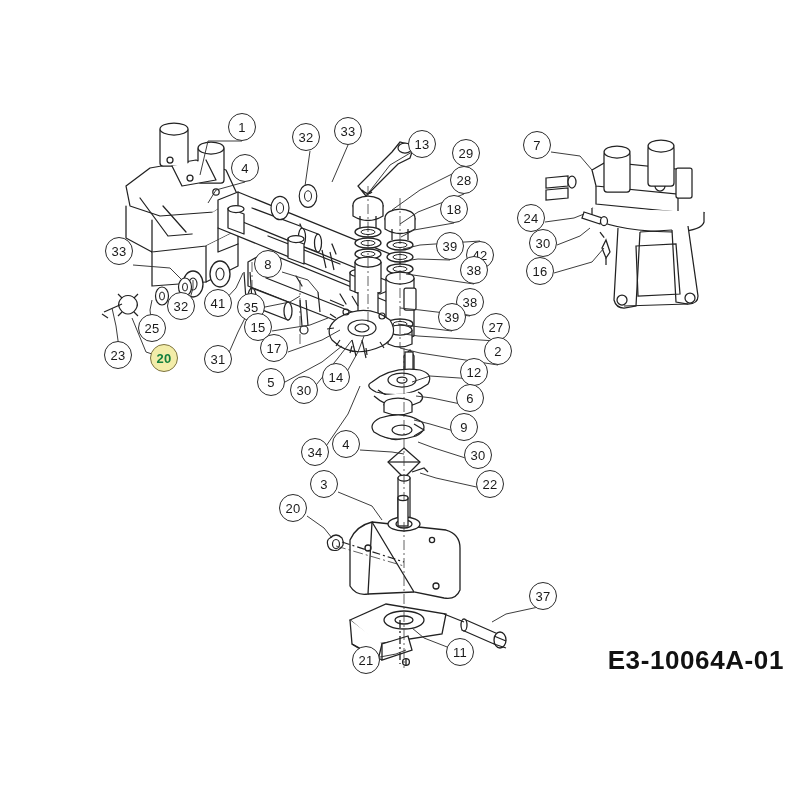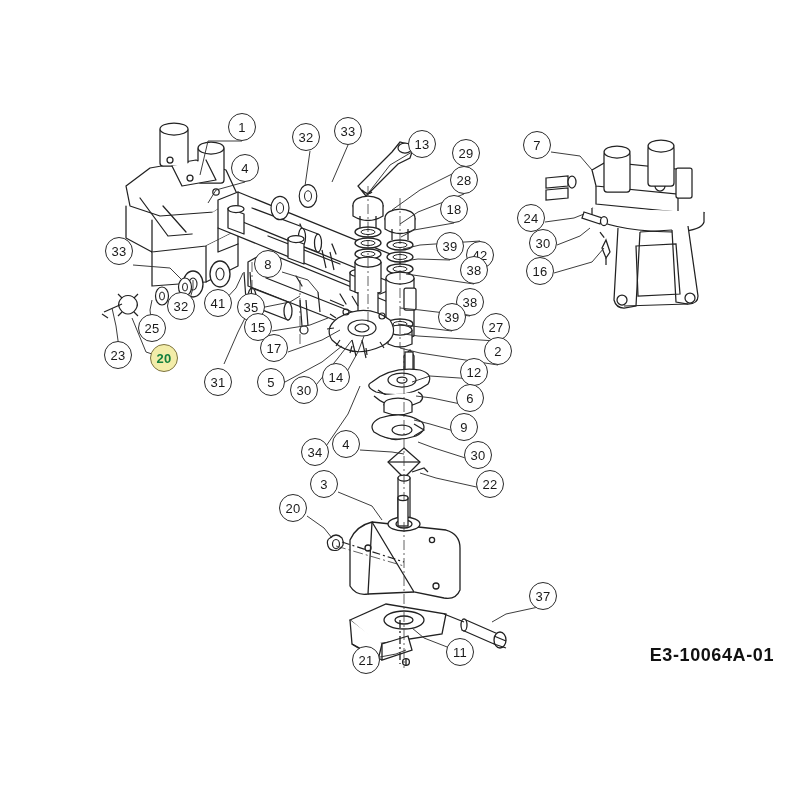--- a/index.html
+++ b/index.html
@@ -7,21 +7,21 @@
   body{width:800px;height:800px;overflow:hidden;
        font-family:"Liberation Sans","DejaVu Sans",sans-serif;}
   #sheet{position:relative;width:800px;height:800px;background:#fff;}
   #art{position:absolute;left:0;top:0;width:800px;height:800px;}
   .callout{position:absolute;width:28px;height:28px;border-radius:50%;
            border:1.2px solid #2b2b2b;background:#ffffff;
            display:flex;align-items:center;justify-content:center;
            font-size:13px;color:#1a1a1a;letter-spacing:.3px;
            box-sizing:border-box;}
   .callout.hl{background:#f3eda9;border-color:#7d7340;color:#15803d;font-weight:bold;}
-  #partno{position:absolute;right:26px;top:645px;font-size:18px;
+  #partno{position:absolute;right:16px;top:645px;font-size:26px;
           letter-spacing:.6px;color:#111;font-weight:bold;white-space:nowrap;}
 </style>
 </head>
 <body>
 
 <div id="sheet">
 
   <svg id="art" viewBox="0 0 800 800" xmlns="http://www.w3.org/2000/svg">
     <defs>
       <g id="washer">
@@ -324,21 +324,21 @@
       <div class="callout" style="left: 456px; top: 288px;">38</div>
       <div class="callout" style="left: 438px; top: 303px;">39</div>
       <div class="callout" style="left: 482px; top: 313px;">27</div>
       <div class="callout" style="left: 484px; top: 337px;">2</div>
       <div class="callout" style="left: 105px; top: 237px;">33</div>
       <div class="callout" style="left: 167px; top: 292px;">32</div>
       <div class="callout" style="left: 138px; top: 314px;">25</div>
       <div class="callout" style="left: 204px; top: 289px;">41</div>
       <div class="callout" style="left: 104px; top: 341px;">23</div>
       <div class="callout hl" style="left: 150px; top: 344px;">20</div>
-      <div class="callout" style="left: 204px; top: 368px;">31</div>
+      <div class="callout" style="left: 204px; top: 345px;">31</div>
       <div class="callout" style="left: 237px; top: 293px;">35</div>
       <div class="callout" style="left: 244px; top: 313px;">15</div>
       <div class="callout" style="left: 260px; top: 334px;">17</div>
       <div class="callout" style="left: 254px; top: 250px;">8</div>
       <div class="callout" style="left: 257px; top: 368px;">5</div>
       <div class="callout" style="left: 290px; top: 376px;">30</div>
       <div class="callout" style="left: 322px; top: 363px;">14</div>
       <div class="callout" style="left: 301px; top: 438px;">34</div>
       <div class="callout" style="left: 332px; top: 430px;">4</div>
       <div class="callout" style="left: 460px; top: 358px;">12</div>

